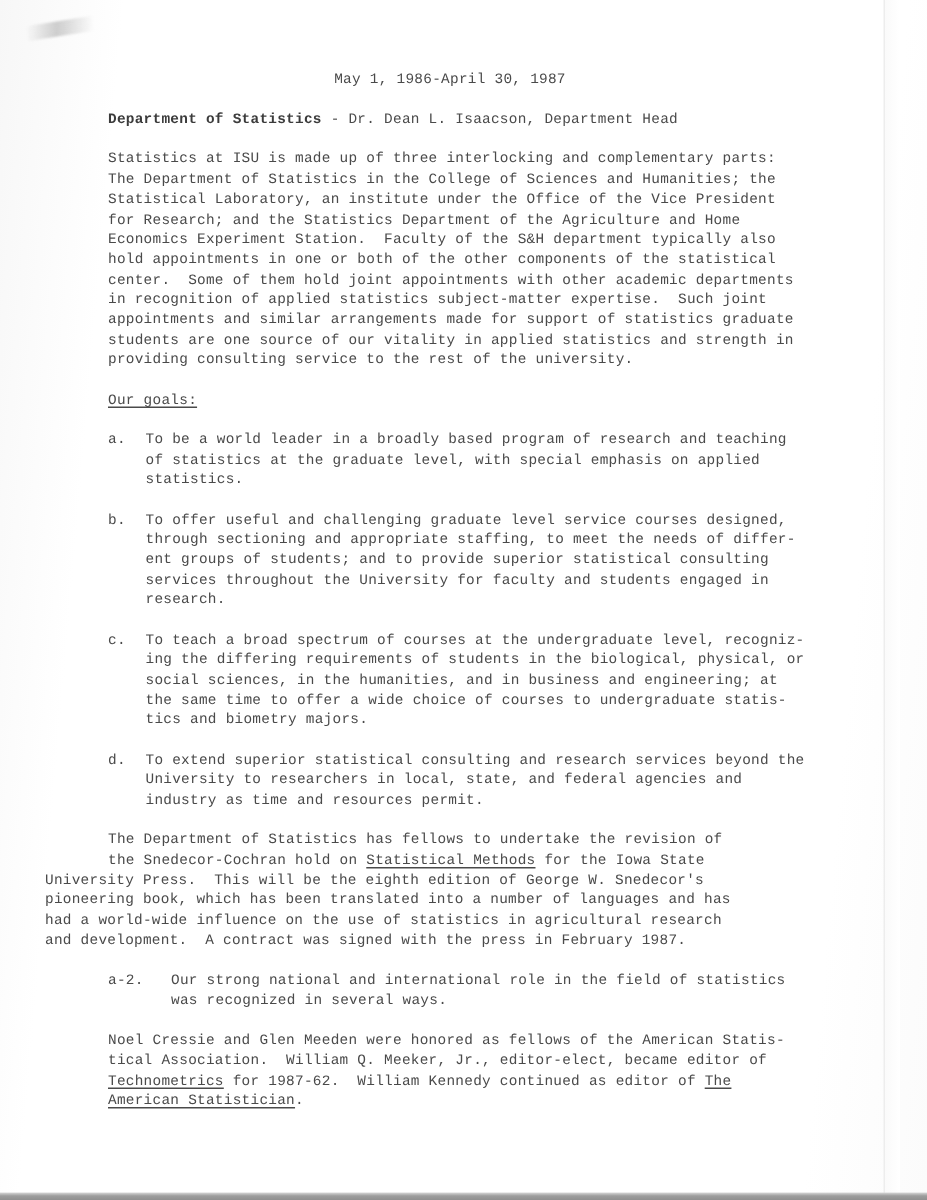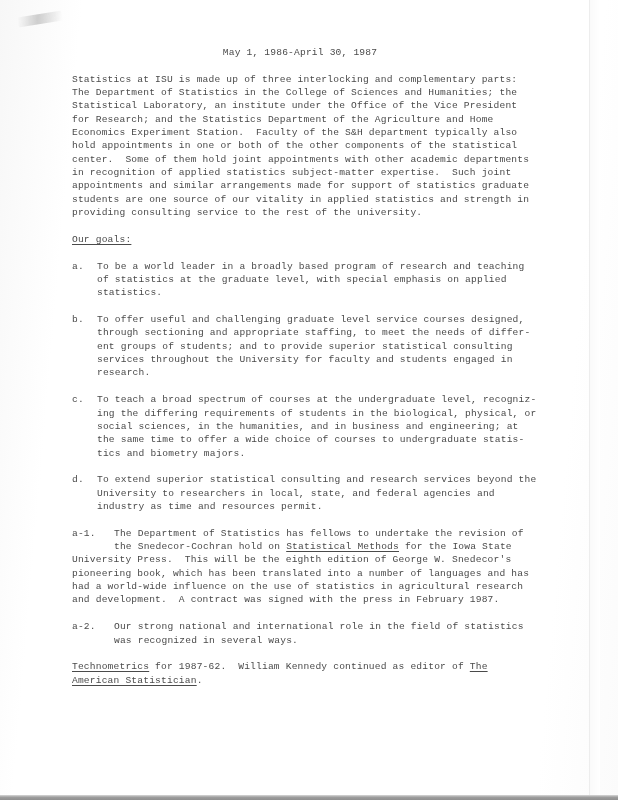--- a/index.html
+++ b/index.html
@@ -159,20 +159,21 @@
 
   <div class="paper-tone"></div>
   <div class="scan-smudge"></div>
   <div class="page-edge-right-soft"></div>
   <div class="page-edge-right"></div>
 
   <div class="content">
 
     <div class="date-line">May 1, 1986-April 30, 1987</div>
 
+    <div class="dept-line"><span class="bold">Department of Statistics</span><span> - Dr. Dean L. Isaacson, Department Head</span></div>
 
     <div class="para">Statistics at ISU is made up of three interlocking and complementary parts:
 The Department of Statistics in the College of Sciences and Humanities; the
 Statistical Laboratory, an institute under the Office of the Vice President
 for Research; and the Statistics Department of the Agriculture and Home
 Economics Experiment Station.  Faculty of the S&amp;H department typically also
 hold appointments in one or both of the other components of the statistical
 center.  Some of them hold joint appointments with other academic departments
 in recognition of applied statistics subject-matter expertise.  Such joint
 appointments and similar arrangements made for support of statistics graduate
@@ -214,33 +215,34 @@
 University to researchers in local, state, and federal agencies and
 industry as time and resources permit.</div>
       </div>
 
     </div>
 
 
     <div class="list">
 
       <div class="item wide">
-        <div class="item-marker">a-1.</div>
         <div class="item-body"><span>The Department of Statistics has fellows to undertake the revision of</span><br><span>the Snedecor-Cochran hold on </span><span class="u">Statistical Methods</span><span> for the Iowa State</span><br><span class="hang-out" style="display:inline-block">University Press.  This will be the eighth edition of George W. Snedecor's
 pioneering book, which has been translated into a number of languages and has
 had a world-wide influence on the use of statistics in agricultural research
 and development.  A contract was signed with the press in February 1987.</span></div>
       </div>
 
       <div class="item wide">
         <div class="item-marker">a-2.</div>
         <div class="item-body">Our strong national and international role in the field of statistics
 was recognized in several ways.</div>
       </div>
 
     </div>
 
-    <div class="para"><span class="u">Technometrics</span><span> for 1987-62.  William Kennedy continued as editor of </span><span class="u">The</span><br><span class="u">American Statistician</span><span>.</span></div>
+    <div class="para"><span>Noel Cressie and Glen Meeden were honored as fellows of the American Statis-
+tical Association.  William Q. Meeker, Jr., editor-elect, became editor of
+</span><span class="u">Technometrics</span><span> for 1987-62.  William Kennedy continued as editor of </span><span class="u">The</span><br><span class="u">American Statistician</span><span>.</span></div>
 
   </div>
 
   <div class="scan-bottom-band"></div>
 </div>
 
 </body></html>

